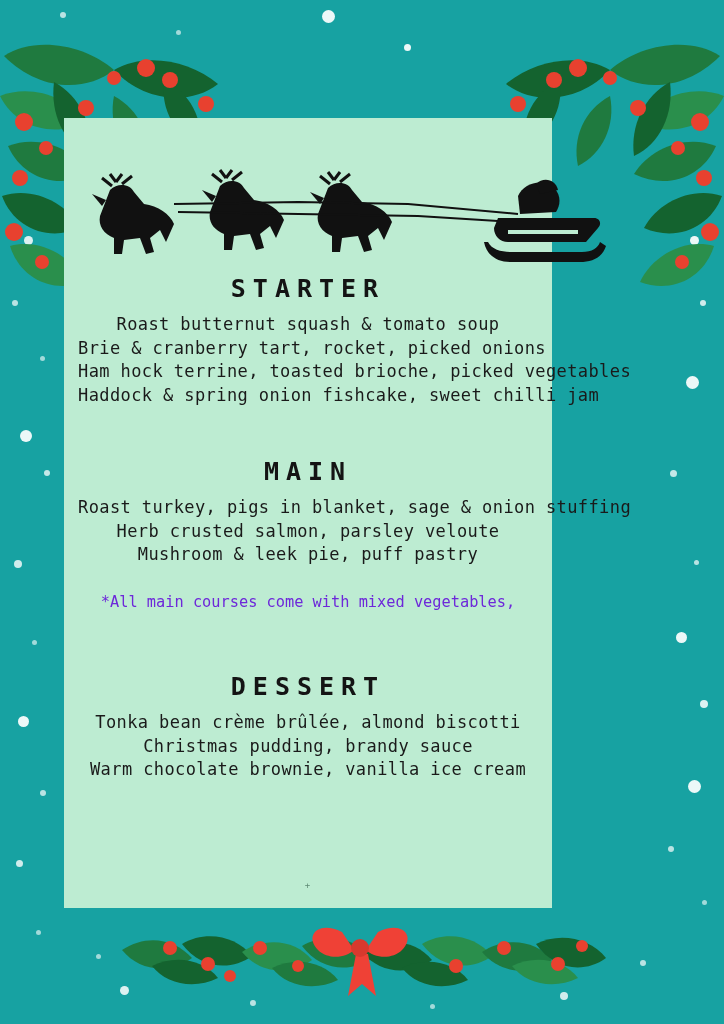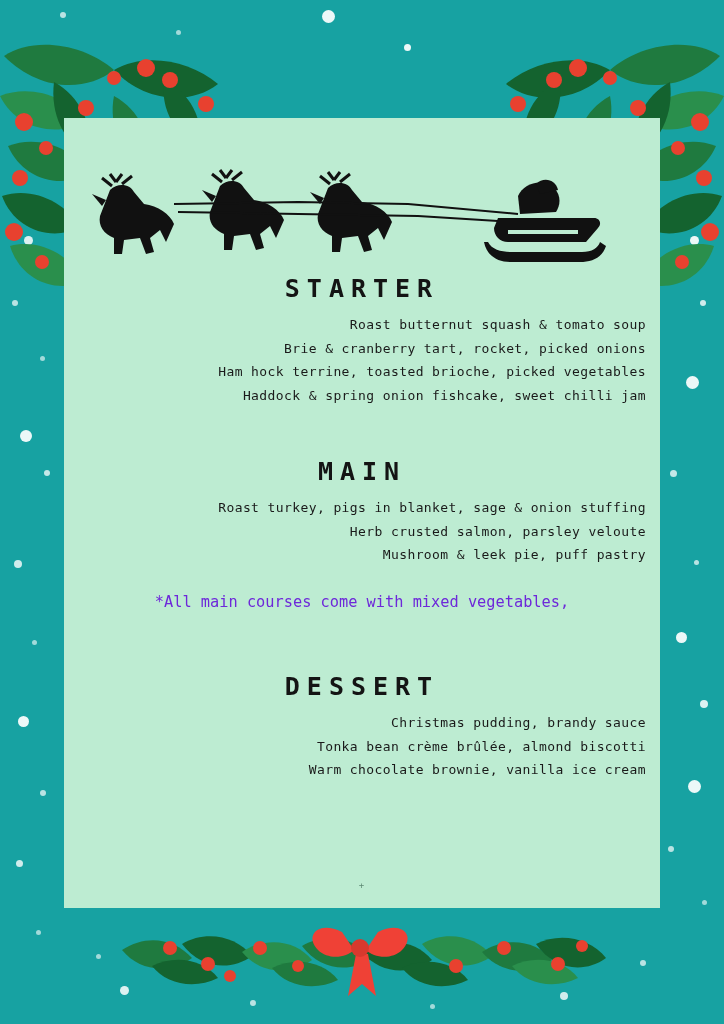--- a/index.html
+++ b/index.html
@@ -31,21 +31,21 @@
     display: block;
     border-radius: 50%;
     background: #ffffff;
     opacity: 0.92;
   }
   
   .card {
     position: absolute;
     left: 64px;
     top: 118px;
-    width: 596px;
+    width: 488px;
     height: 790px;
     background: #bdecd2;
   }
   .card-inner {
     position: absolute;
     inset: 0;
     padding: 0 14px;
     box-sizing: border-box;
     text-align: center;
     color: #1d1d1d;
@@ -59,26 +59,25 @@
     margin-top: 6px;
   }
   .section-title {
     font-size: 25px;
     letter-spacing: 7px;
     font-weight: 700;
     color: #141414;
     margin: 0 0 10px 0;
   }
   .menu-line {
-    font-size: 13px;
+    font-size: 17px;
     line-height: 23.5px;
     color: #1a1a1a;
     letter-spacing: 0.4px;
     white-space: nowrap;
-    text-align: right;
   }
   .note {
     font-size: 15.3px;
     line-height: 23.5px;
     color: #6d28d9;
     white-space: nowrap;
   }
   .sp-main-top { height: 44px; }
   .sp-note { height: 24px; }
   .sp-dessert-top { height: 52px; }
@@ -279,21 +278,21 @@
         <div class="menu-line">Herb crusted salmon, parsley veloute</div>
         <div class="menu-line">Mushroom &amp; leek pie, puff pastry</div>
         <div class="sp-note"></div>
         <div class="note">*All main courses come with mixed vegetables,</div>
       </div>
 
       <div class="sp-dessert-top"></div>
 
       <div class="section">
         <h2 class="section-title">DESSERT</h2>
+        <div class="menu-line">Tonka bean crème brûlée, almond biscotti</div>
         <div class="menu-line">Christmas pudding, brandy sauce</div>
-        <div class="menu-line">Tonka bean crème brûlée, almond biscotti</div>
         <div class="menu-line">Warm chocolate brownie, vanilla ice cream</div>
       </div>
 
       <div class="footer-mark">+</div>
     </div>
   </div>
 </div>
 
 </body></html>

